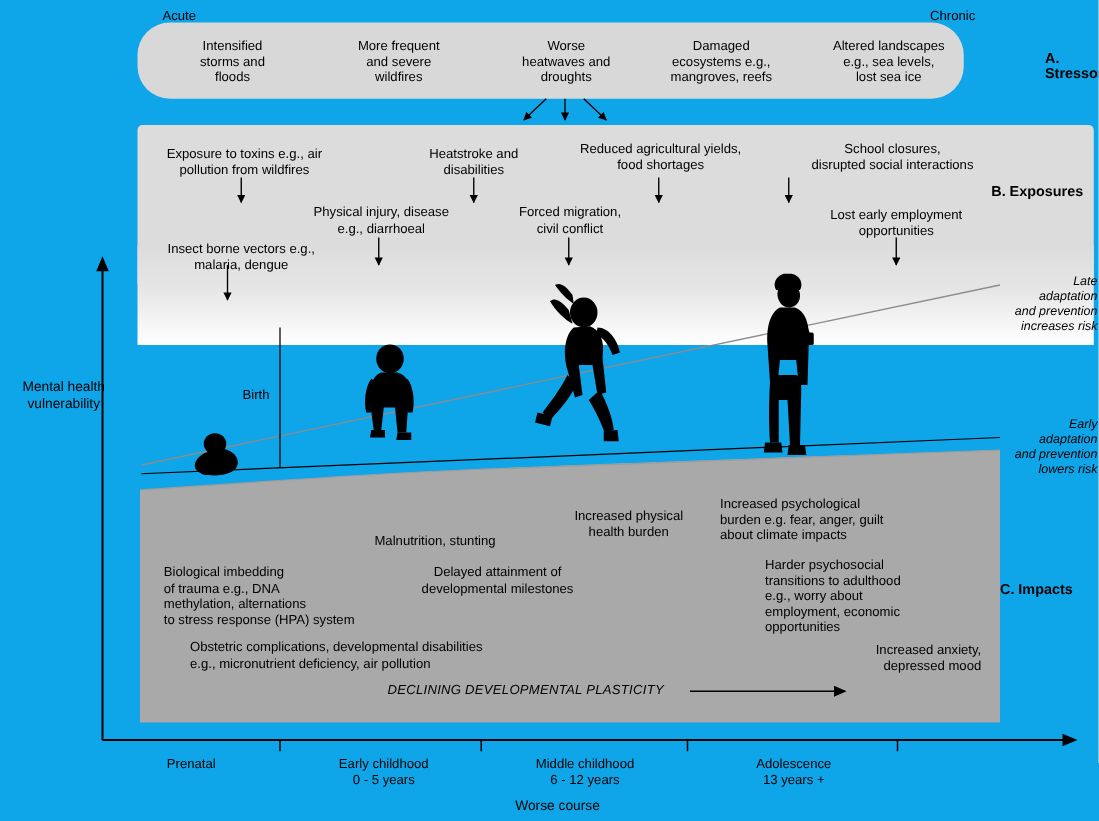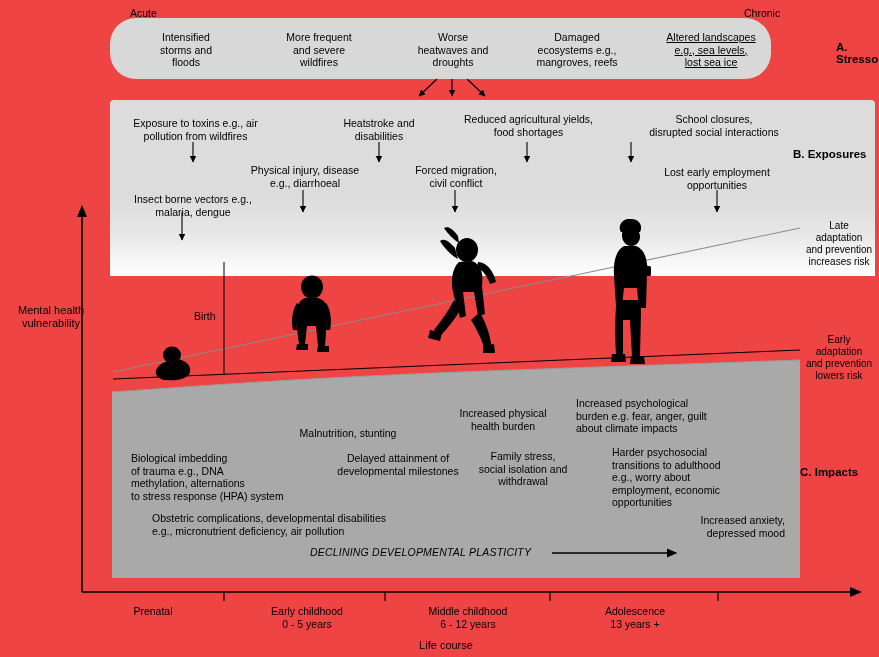--- a/index.html
+++ b/index.html
@@ -9,21 +9,21 @@
   }
   body {
     font-family: "Liberation Sans", sans-serif;
     color: #000000;
   }
   #stage {
     position: relative;
     width: 879px;
     height: 657px;
     overflow: hidden;
-    background: #ef4444;
+    background: #0ea5e9;
   }
   .abs { position: absolute; }
   .txt {
     position: absolute;
     font-size: 10.5px;
     line-height: 12.5px;
     text-align: center;
     white-space: pre-line;
     color: #000;
   }
@@ -68,21 +68,22 @@
     white-space: pre-line;
   }
   .corner {
     position: absolute;
     font-size: 10.5px;
   }
   .note {
     position: absolute;
     font-size: 10px;
     line-height: 12px;
-    text-align: center;
+    font-style: italic;
+    text-align: right;
     white-space: pre-line;
   }
   .impactTxt {
     position: absolute;
     font-size: 10.5px;
     line-height: 12.5px;
     white-space: pre-line;
   }
   .plasticity {
     position: absolute;
@@ -227,21 +228,21 @@
 floods</div>
   <div class="txt" style="left:259px; top:31px; width:120px;text-align:center;">More frequent
 and severe
 wildfires</div>
   <div class="txt" style="left:393px; top:31px; width:120px;">Worse
 heatwaves and
 droughts</div>
   <div class="txt" style="left:512px; top:31px; width:130px;text-align:center;">Damaged
 ecosystems e.g.,
 mangroves, reefs</div>
-  <div class="txt" style="left:641px; top:31px; width:140px;text-decoration:underline;">Altered landscapes
+  <div class="txt" style="left:641px; top:31px; width:140px;">Altered landscapes
 e.g., sea levels,
 lost sea ice</div>
 
   <div class="txt" style="left:123px; top:117px; width:145px;">Exposure to toxins e.g., air
 pollution from wildfires</div>
   <div class="txt" style="left:318px; top:117px; width:122px;">Heatstroke and
 disabilities</div>
   <div class="txt" style="left:447px; top:113px; width:163px;">Reduced agricultural yields,
 food shortages</div>
   <div class="txt" style="left:628px; top:113px; width:172px;">School closures,
@@ -268,41 +269,38 @@
 
   <div class="impactTxt" style="left:131px; top:452px; width:196px; text-align:left;">Biological imbedding
 of trauma e.g., DNA
 methylation, alternations
 to stress response (HPA) system</div>
   <div class="impactTxt" style="left:283px; top:427px; width:130px; text-align:center;">Malnutrition, stunting</div>
   <div class="impactTxt" style="left:320px; top:452px; width:156px; text-align:center;">Delayed attainment of
 developmental milestones</div>
   <div class="impactTxt" style="left:440px; top:407px; width:126px; text-align:center;">Increased physical
 health burden</div>
-  <div class="impactTxt" style="left:465px; top:450px; width:116px; text-align:center;">Family stress,
-social isolation and
-withdrawal</div>
   <div class="impactTxt" style="left:576px; top:397px; width:172px; text-align:left;">Increased psychological
 burden e.g. fear, anger, guilt
 about climate impacts</div>
   <div class="impactTxt" style="left:612px; top:446px; width:140px; text-align:left;">Harder psychosocial
 transitions to adulthood
 e.g., worry about
 employment, economic
 opportunities</div>
   <div class="impactTxt" style="left:152px; top:512px; width:290px; text-align:left;">Obstetric complications, developmental disabilities
 e.g., micronutrient deficiency, air pollution</div>
   <div class="impactTxt" style="left:661px; top:514px; width:124px; text-align:right;">Increased anxiety,
 depressed mood</div>
 
   <div class="plasticity" style="left:310px; top:546px;">DECLINING DEVELOPMENTAL PLASTICITY</div>
 
   <div class="axisTitle" style="left:6px; top:304px; width:90px;">Mental health
 vulnerability</div>
-  <div class="axisTitle" style="left:396px; top:639px; width:100px;">Life course</div>
+  <div class="axisTitle" style="left:396px; top:639px; width:100px;">Worse course</div>
 
   <div class="stage-label" style="left:98px; top:605px; width:110px;">Prenatal</div>
   <div class="stage-label" style="left:248px; top:605px; width:118px;">Early childhood
 0 - 5 years</div>
   <div class="stage-label" style="left:405px; top:605px; width:126px;">Middle childhood
 6 - 12 years</div>
   <div class="stage-label" style="left:572px; top:605px; width:126px;">Adolescence
 13 years +</div>
 
 </div>

